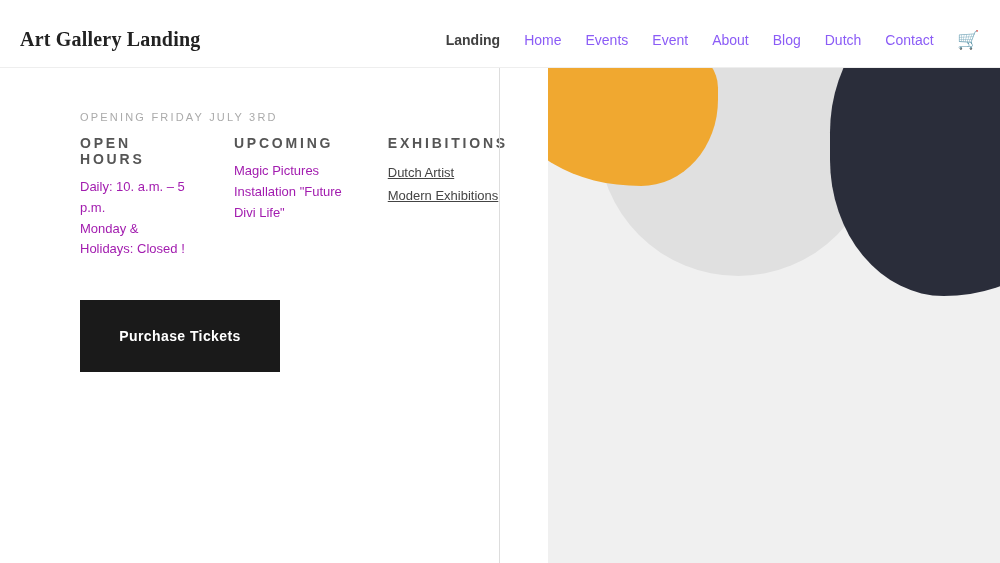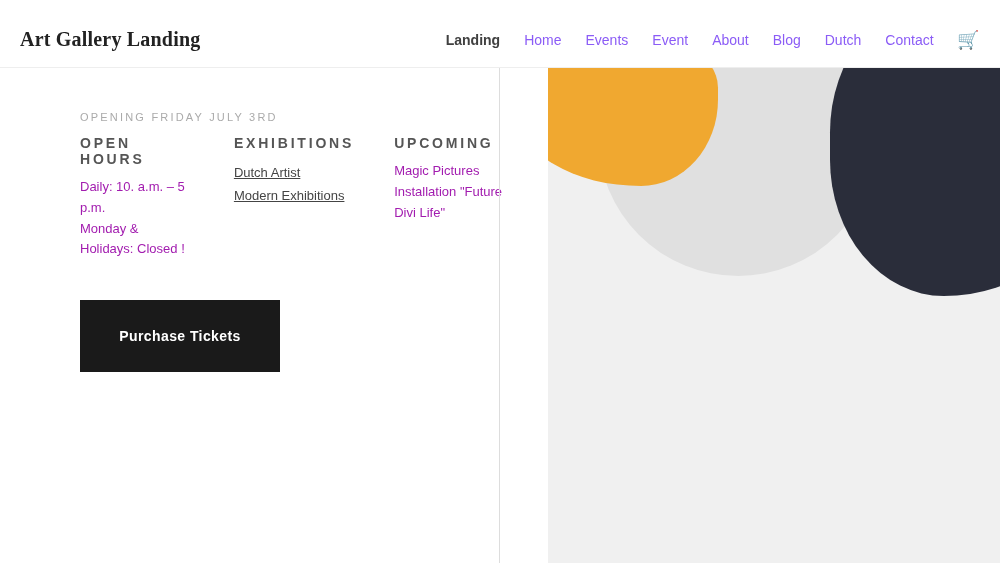--- a/index.html
+++ b/index.html
@@ -215,29 +215,29 @@
 
     <div class="info-columns">
 
       <div class="info-col">
         <div class="info-col-title">Open Hours</div>
         <p>Daily: 10. a.m. – 5 p.m.</p>
         <p>Monday &amp; Holidays: Closed !</p>
       </div>
 
       <div class="info-col">
+        <div class="info-col-title">Upcoming</div>
+        <p>Magic Pictures</p>
+        <p>Installation "Future Divi Life"</p>
+      </div>
+
+      <div class="info-col">
         <div class="info-col-title">Exhibitions</div>
         <a>Dutch Artist</a>
         <a>Modern Exhibitions</a>
-      </div>
-
-      <div class="info-col">
-        <div class="info-col-title">Upcoming</div>
-        <p>Magic Pictures</p>
-        <p>Installation "Future Divi Life"</p>
       </div>
 
     </div>
 
     <button class="purchase-btn">Purchase Tickets</button>
   </div>
 
   <div class="separator"></div>
 
   <div class="hero-right">

